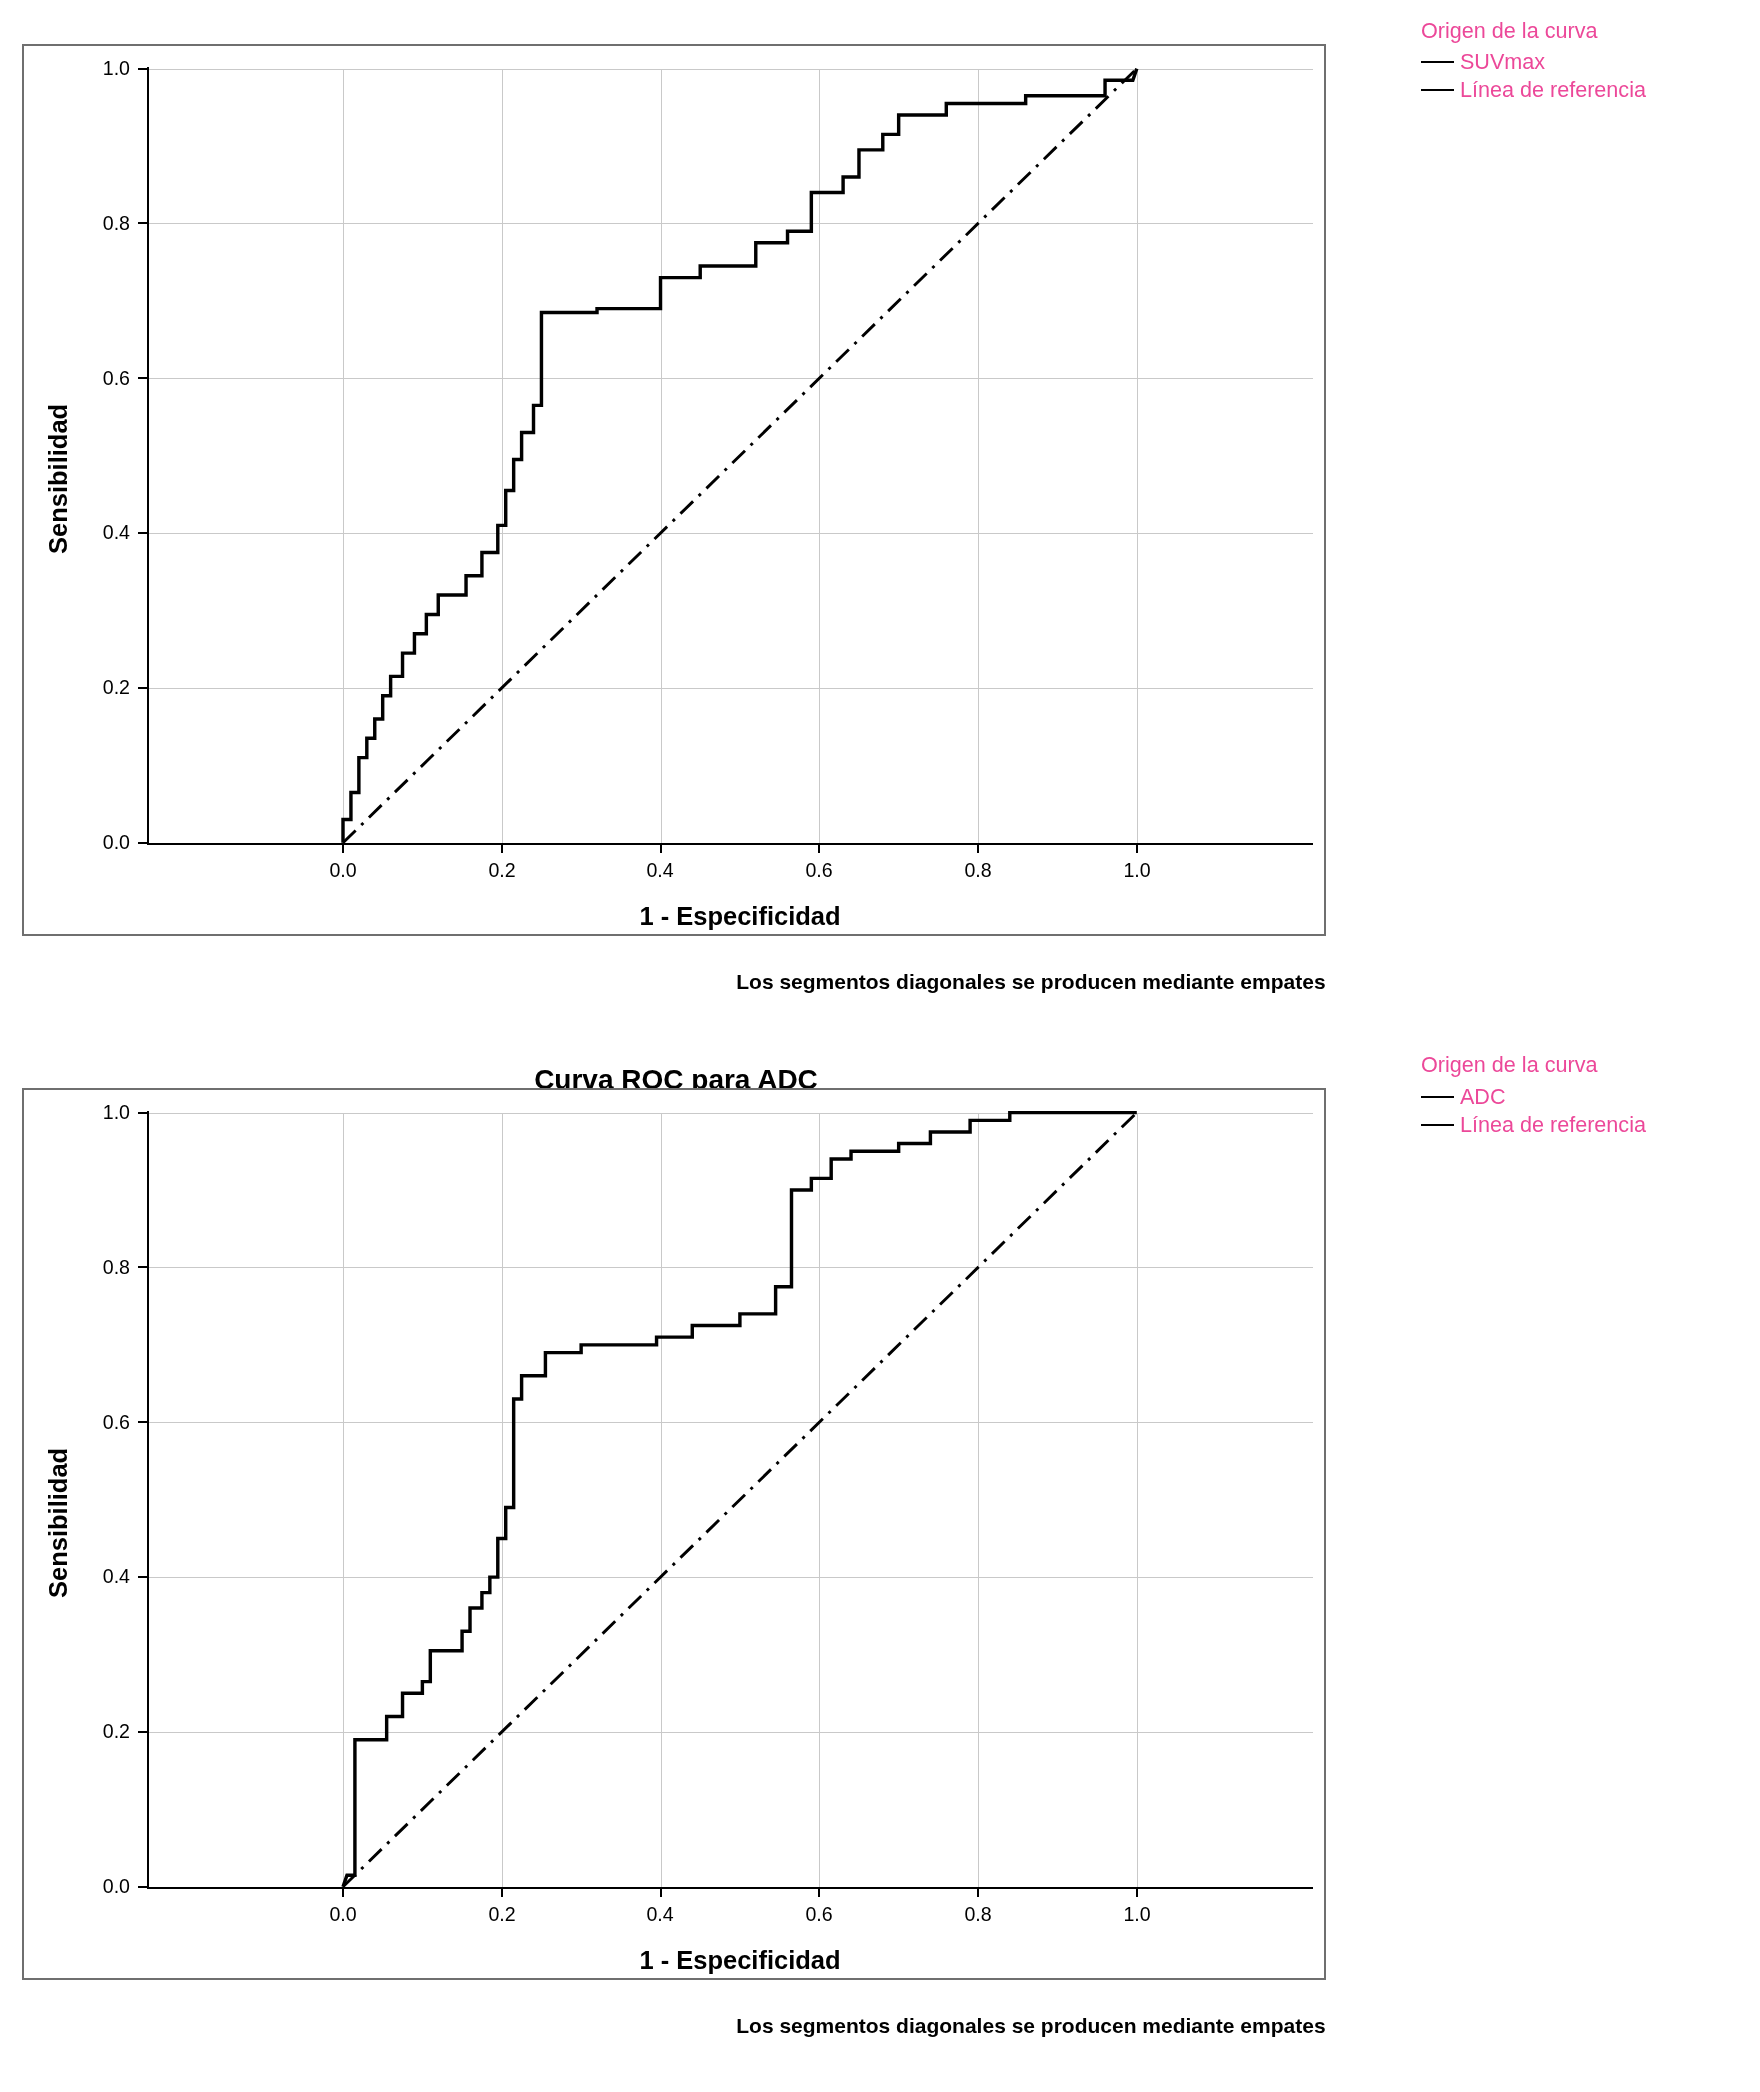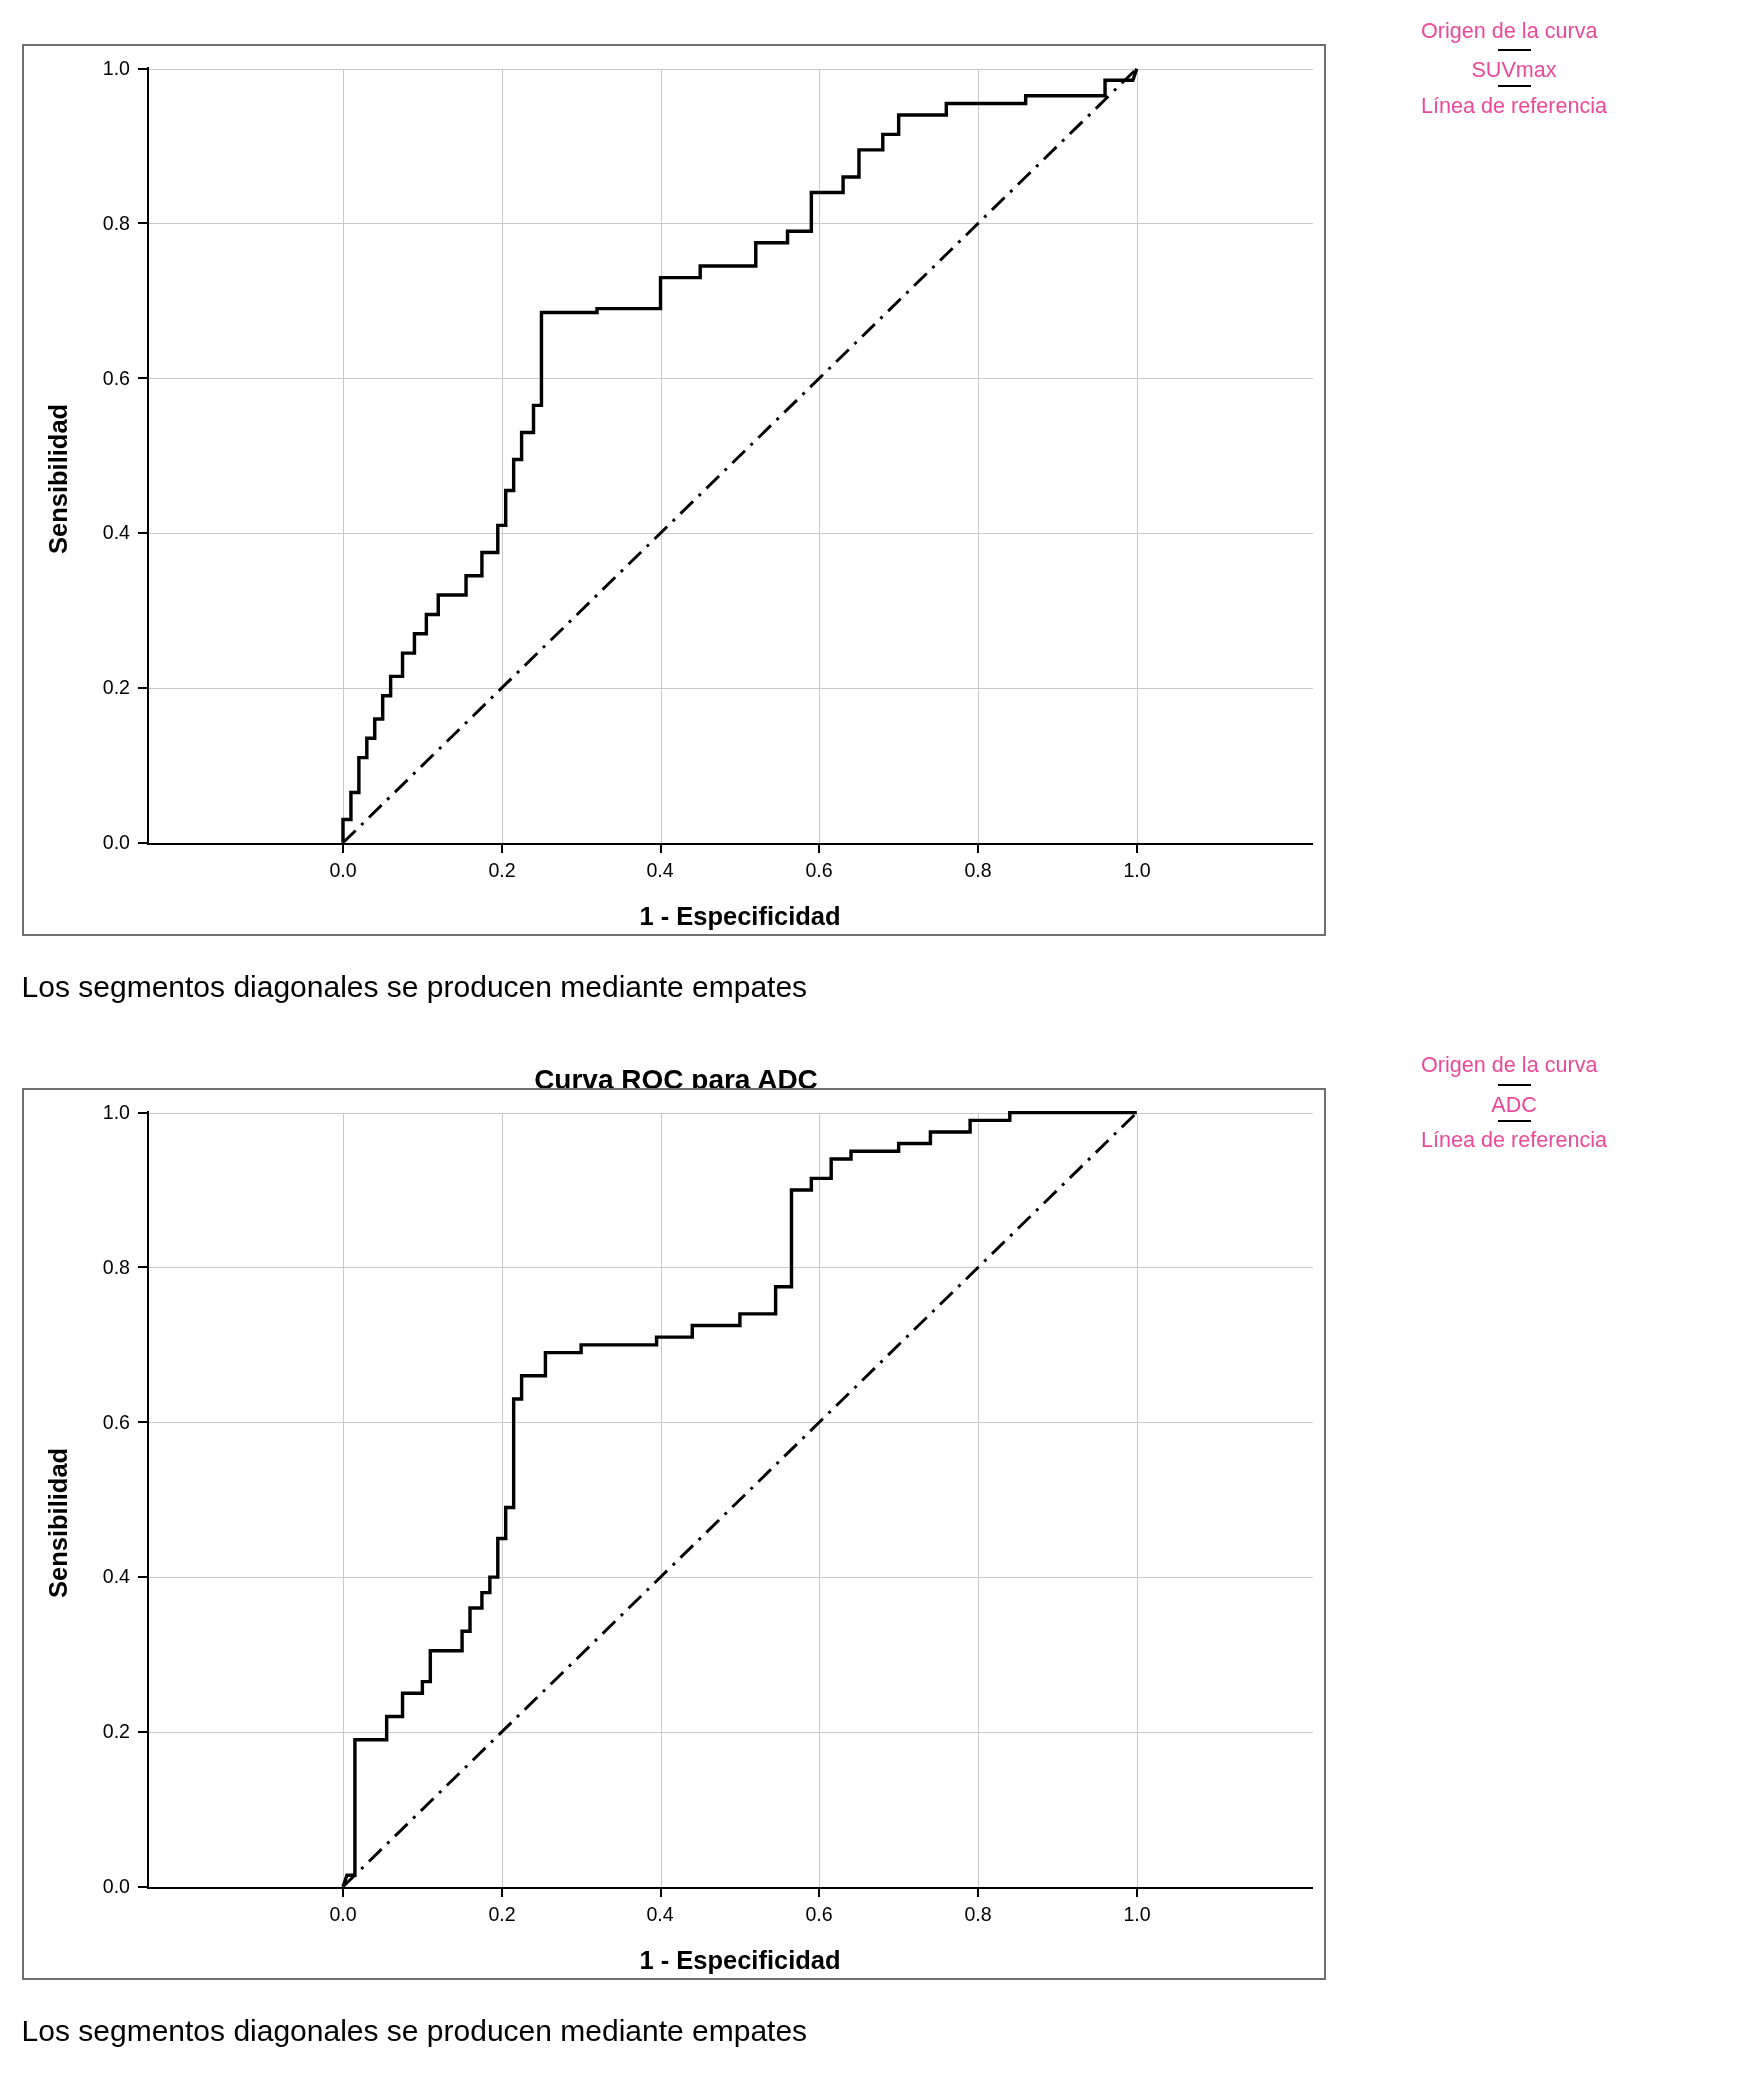--- a/index.html
+++ b/index.html
@@ -82,44 +82,44 @@
     color: #000;
     white-space: nowrap;
   }
   .axis-title-y {
     transform: rotate(-90deg);
     transform-origin: 0 0;
   }
 
   .footnote {
     position: absolute;
-    font-size: 30px;
-    color: #000;
-    white-space: nowrap;
-    text-align: left;
+    font-size: 21px;
+    color: #000;
+    white-space: nowrap;
+    text-align: right;
+    font-weight: bold;
   }
 
   .legend {
     position: absolute;
     font-size: 21.6px;
     color: #ec4899;
     margin-left: 24px;
   }
   .legend-title {
     white-space: nowrap;
     margin-bottom: 5.9px;
     font-size: 21.6px;
   }
   .legend-row {
     display: flex;
     align-items: center;
     gap: 5.9px;
     margin-bottom: 2px;
     white-space: nowrap;
-    flex-direction: column;
   }
   .legend-swatch {
     display: inline-block;
     width: 33px;
     height: 0;
     border-top: 2.9px solid #000;
     flex: 0 0 auto;
   }
   .legend-label { font-size: 21.6px; }
 

